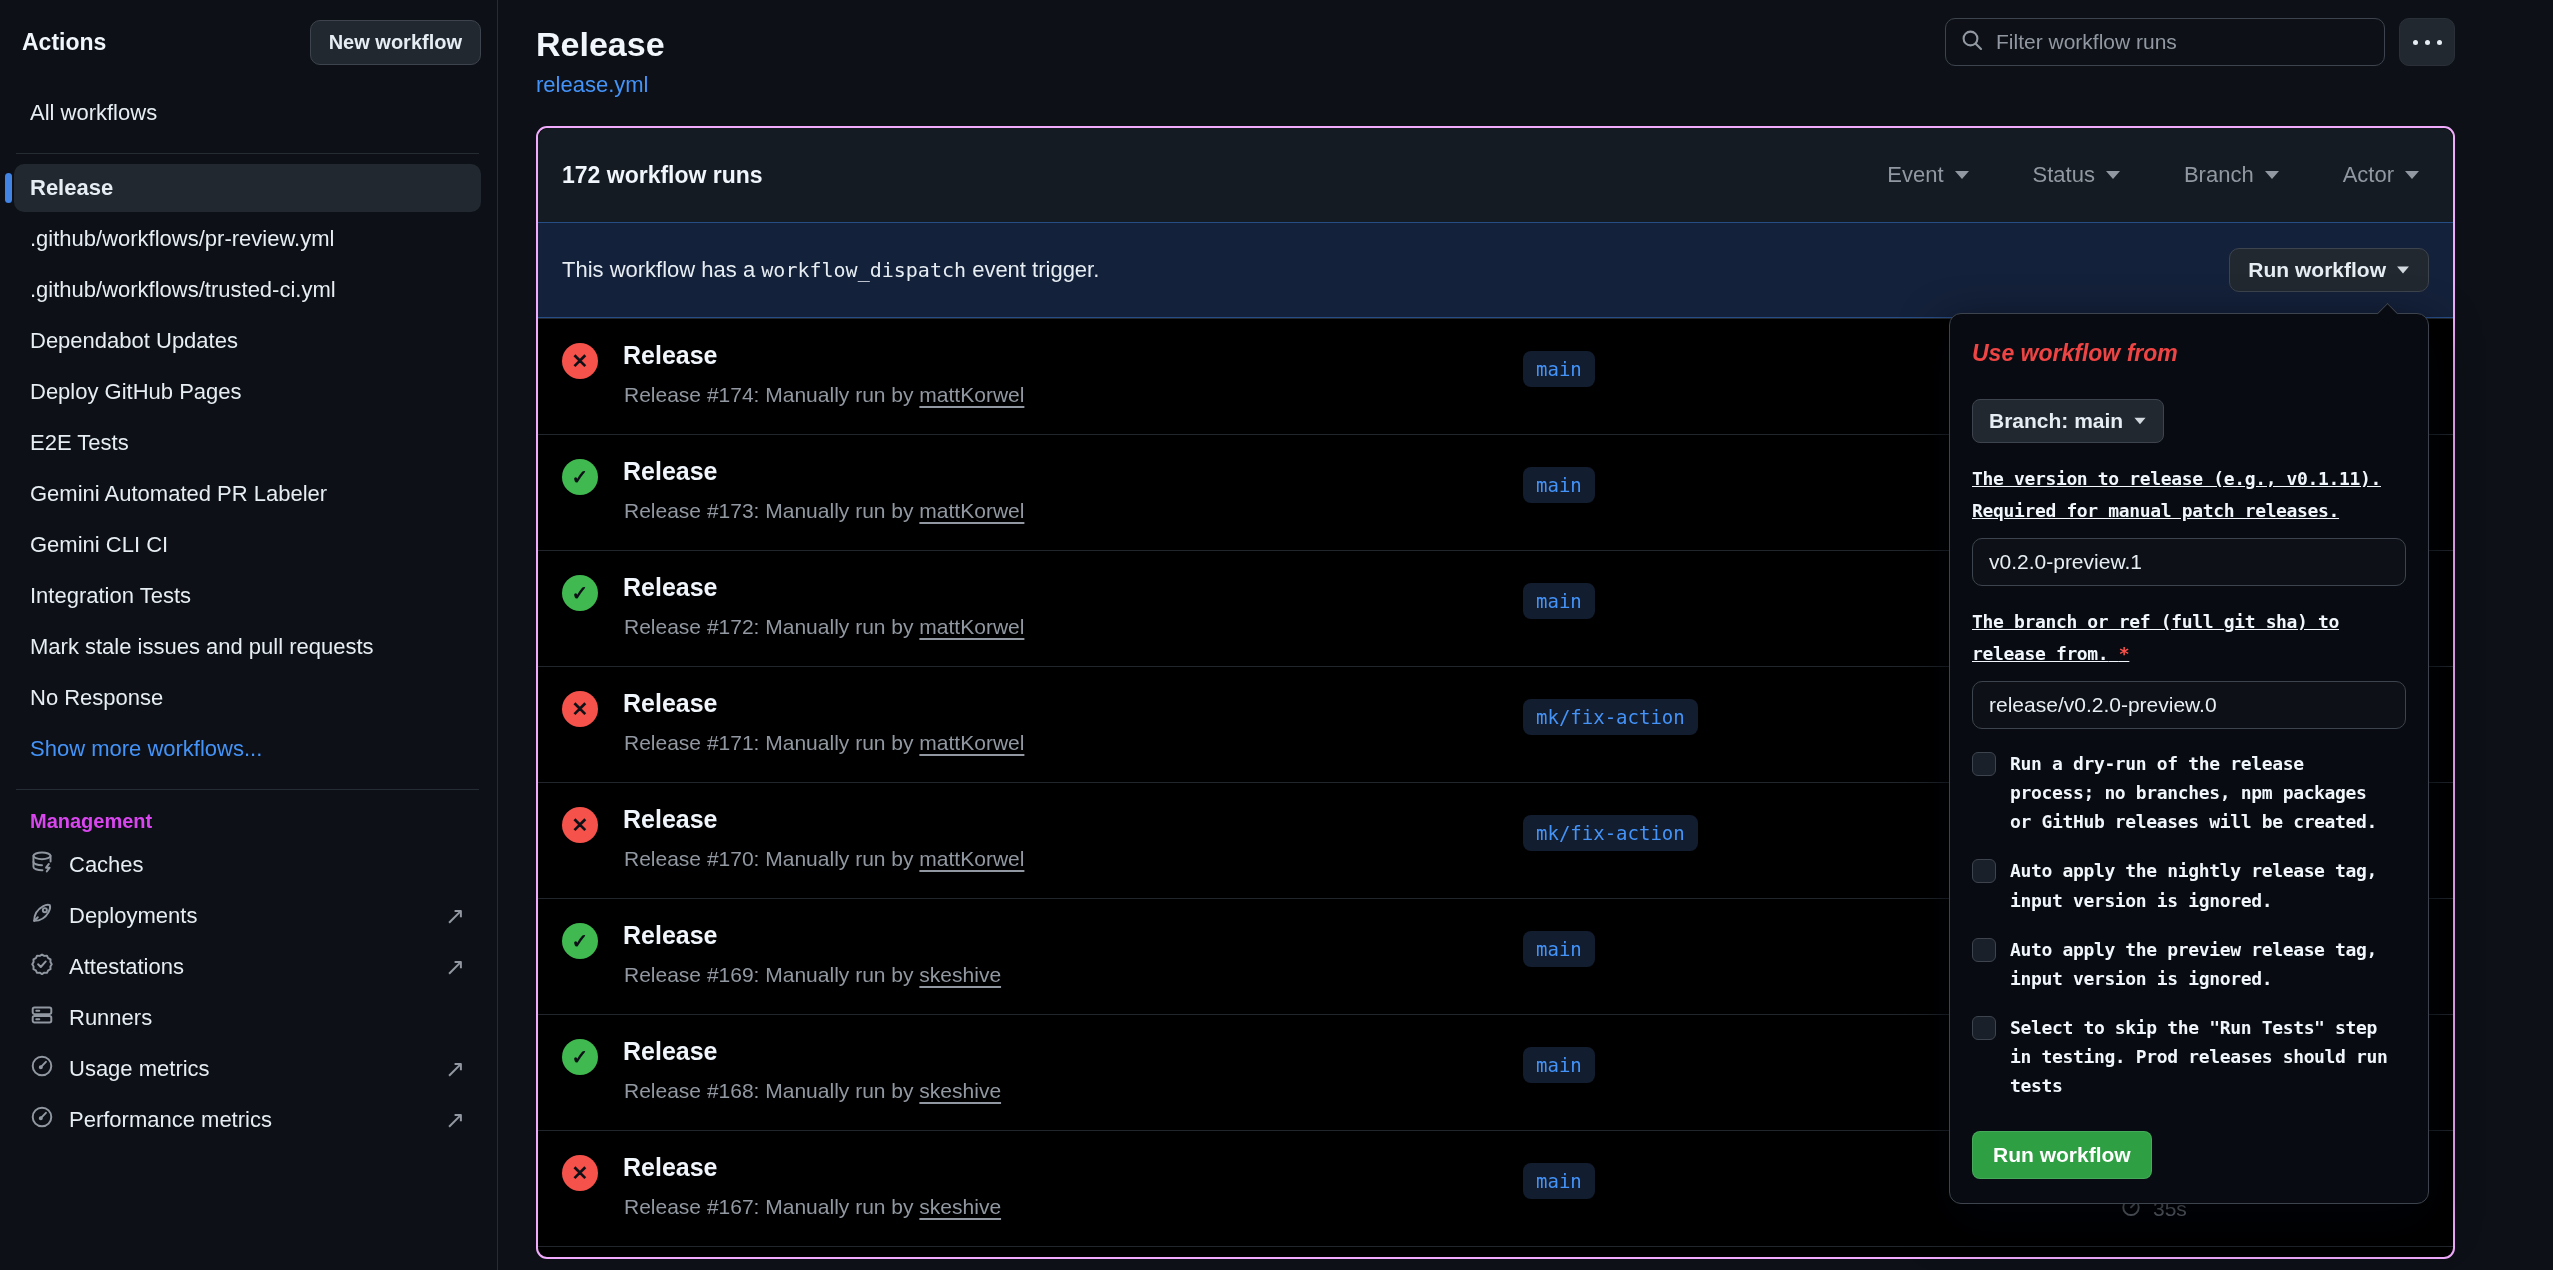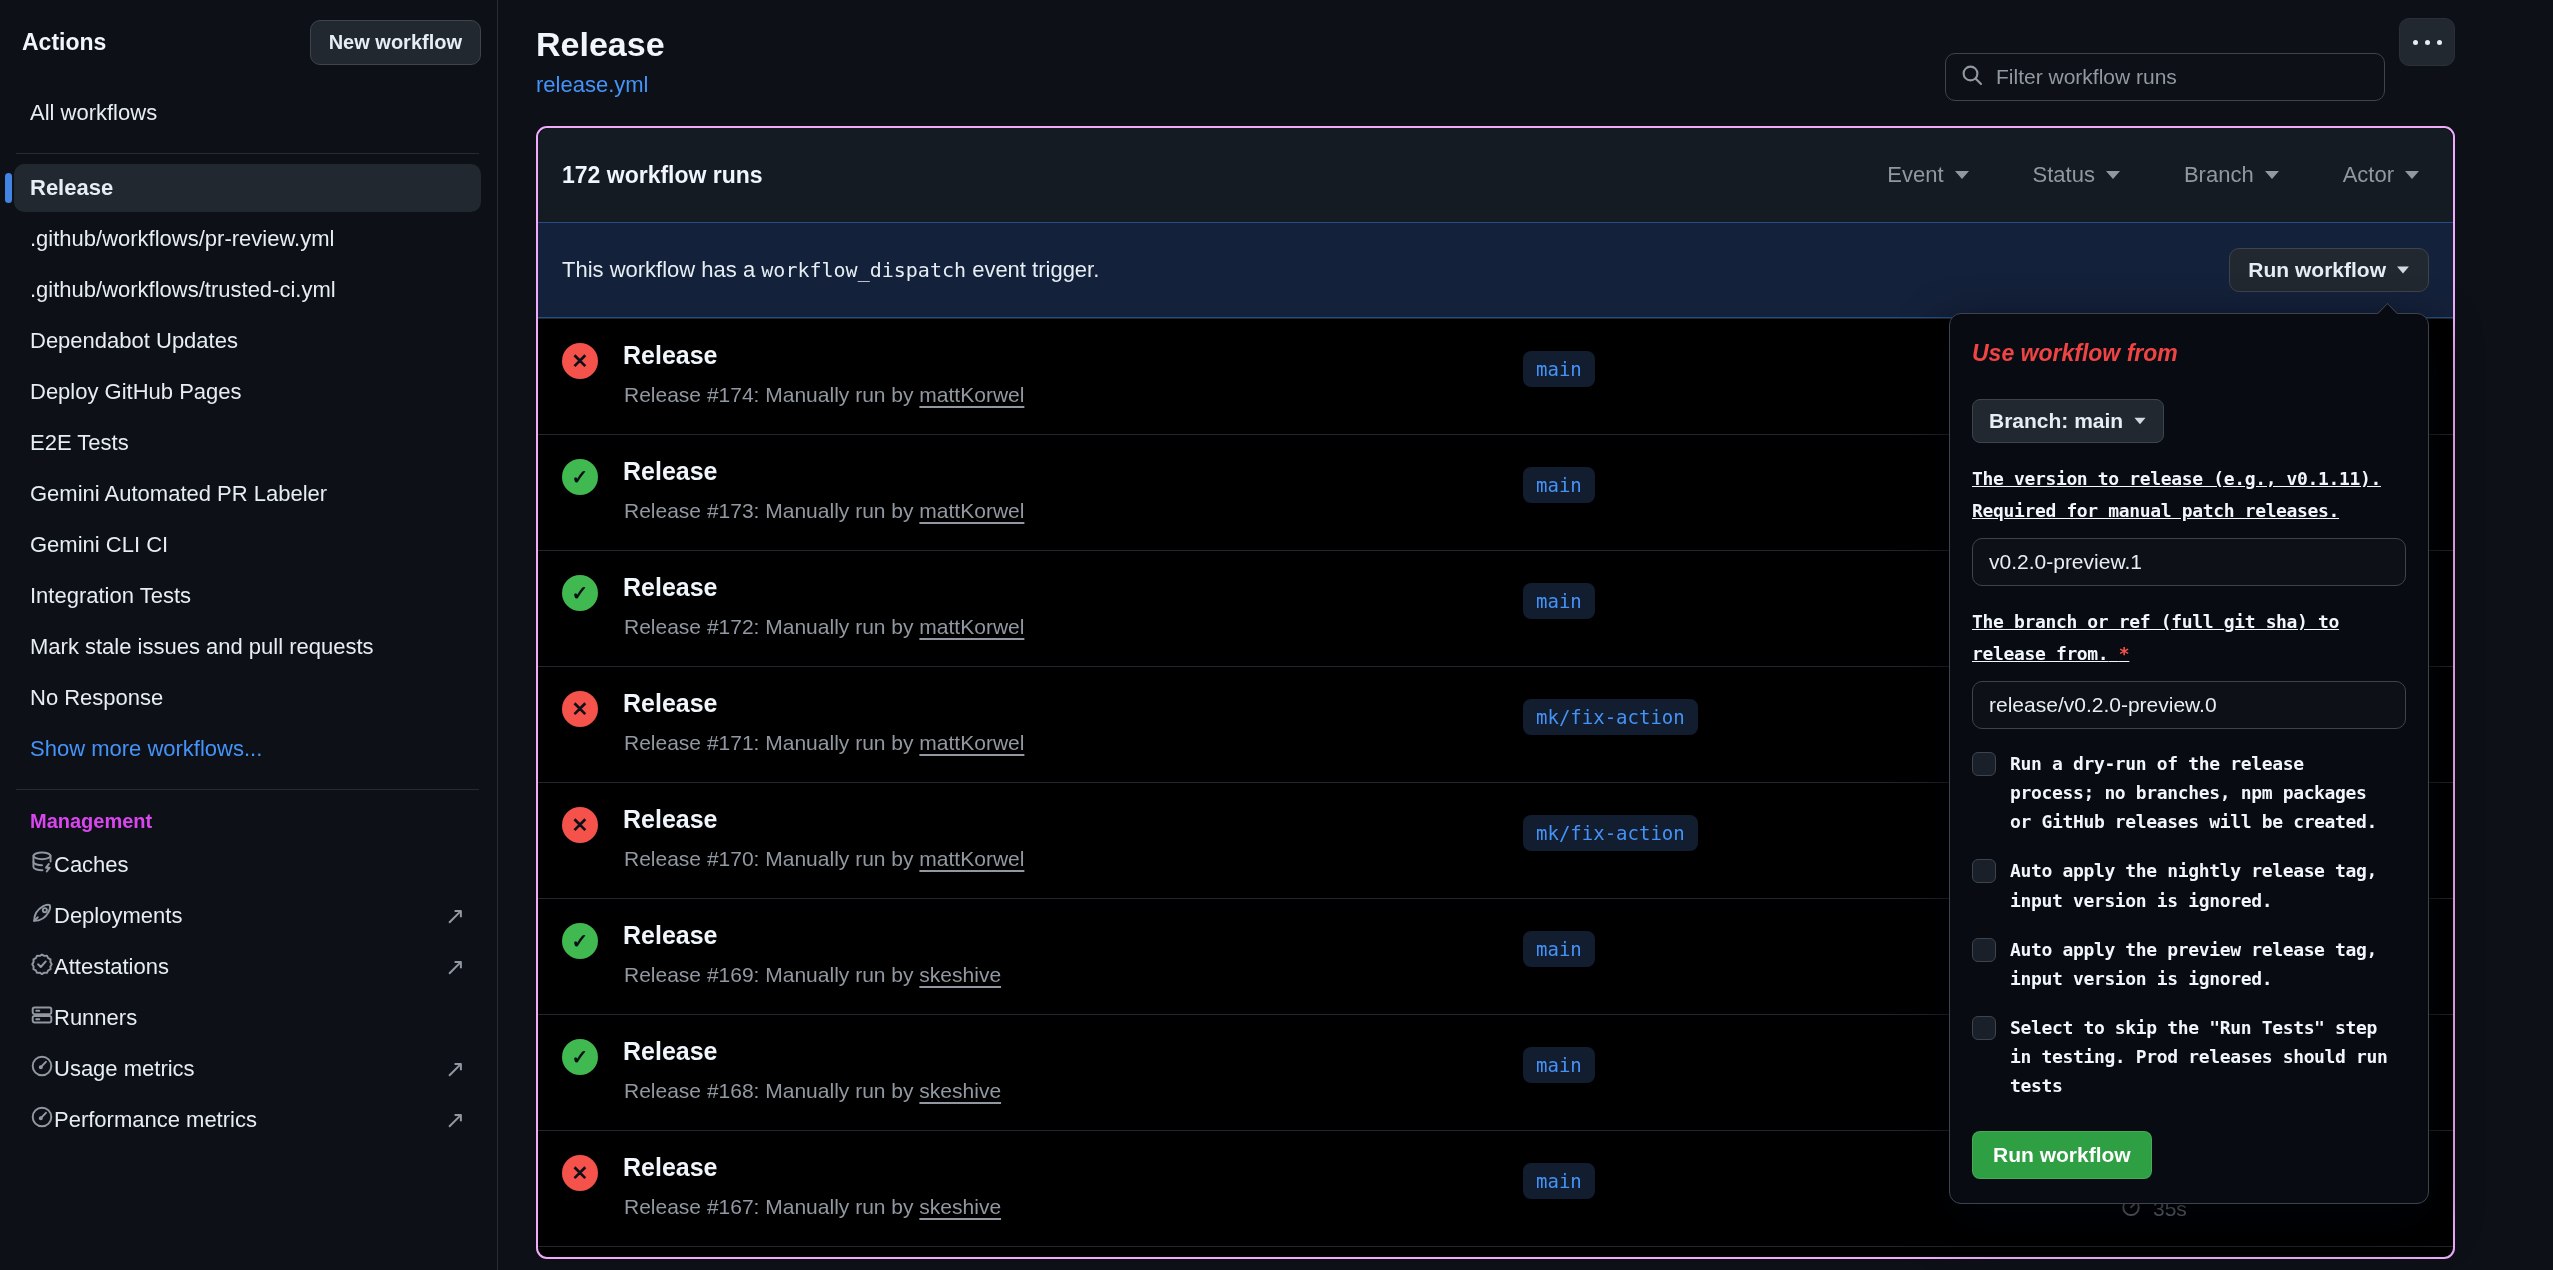--- a/index.html
+++ b/index.html
@@ -25,33 +25,33 @@
   }
   .sb-item.first { margin-top:24px; }
   .sb-div { border:0; border-top:1px solid #262c33; margin:16px 2px 10px 2px; }
   .sb-item.selected { background:#212830; font-weight:700; }
   .sb-item.selected::before {
     content:""; position:absolute; left:-9px; top:9px; width:7px; height:30px;
     border-radius:4px; background:#4184e4;
   }
   .sb-item.link-blue { color:#4493f8; }
   .sb-section-title { font-size:20px; font-weight:700; color:#d946ef; padding:0 16px; margin:20px 0 8px; }
-  .sb-mgmt-item { }
+  .sb-mgmt-item { gap:15px; }
   .sb-mgmt-item svg { flex:none; stroke:#9198a1; fill:none; stroke-width:1.3; stroke-linecap:round; stroke-linejoin:round; }
   .ext-arrow { margin-left:auto; color:#9198a1; font-size:24px; }
 
   
   .main { flex:1; position:relative; padding:0 98px 0 38px; }
   .main-header { position:relative; padding-top:24px; }
   .page-title { font-size:34px; font-weight:600; color:#f0f6fc; line-height:40px; }
   .yml-link { font-size:22px; color:#4493f8; margin-top:8px; display:inline-block; text-decoration:none; cursor:pointer; }
   .top-actions { position:absolute; top:18px; right:0; display:flex; gap:14px; }
   .filter-input {
     width:440px; height:48px; border:1px solid #3d444d; border-radius:10px; background:#0d1117;
-    display:flex; align-items:center; padding:0 14px; gap:12px; cursor:text;margin-top:35px;
+    display:flex; align-items:center; padding:0 14px; gap:12px; cursor:text;
   }
   .filter-input .ph { font-size:21px; color:#9198a1; }
   .kebab-btn {
     width:56px; height:48px; background:#212830; border:1px solid #2a3038; border-radius:10px;
     display:flex; align-items:center; justify-content:center; color:#e6edf3; cursor:pointer;
   }
   .dots { display:inline-flex; gap:7px; }
   .dots i { width:5px; height:5px; border-radius:50%; background:currentColor; }
 
   

